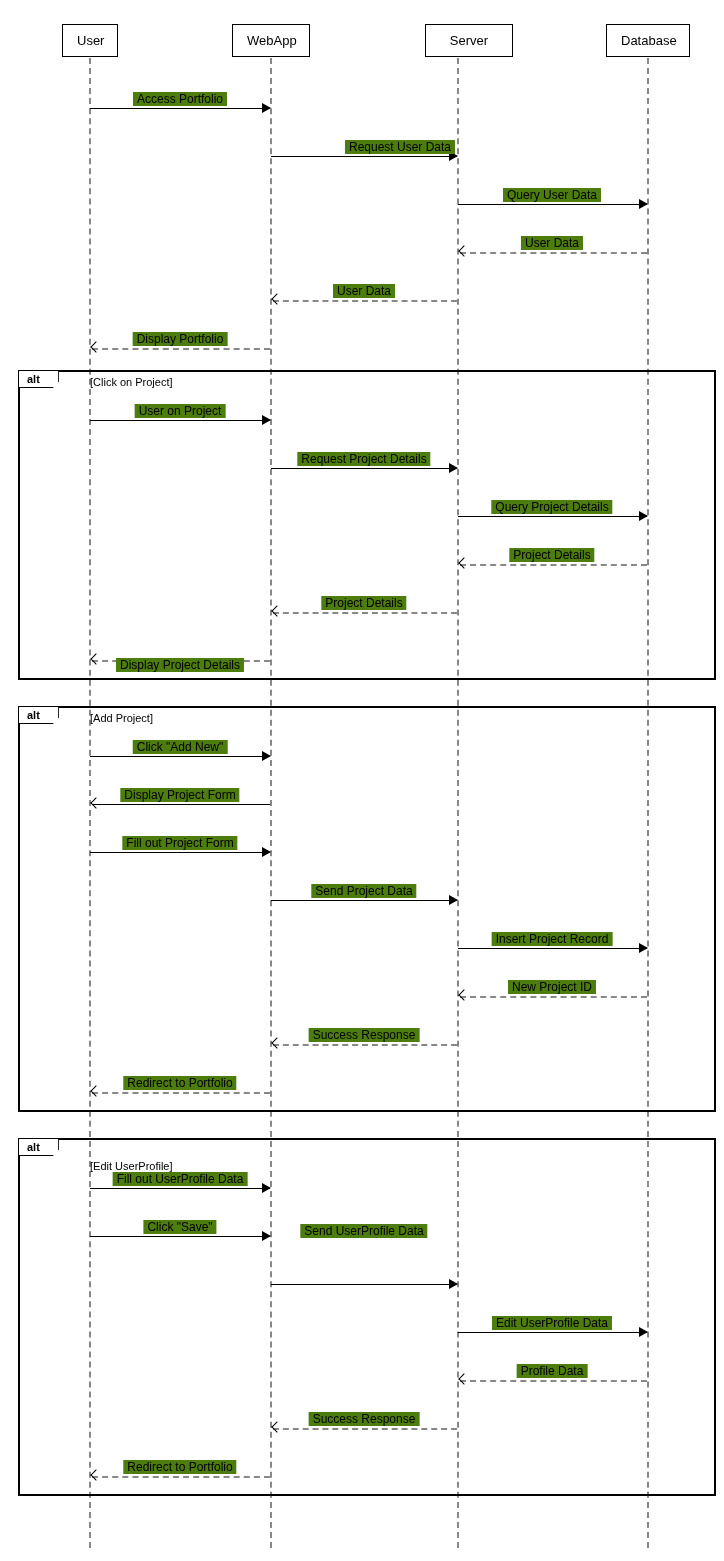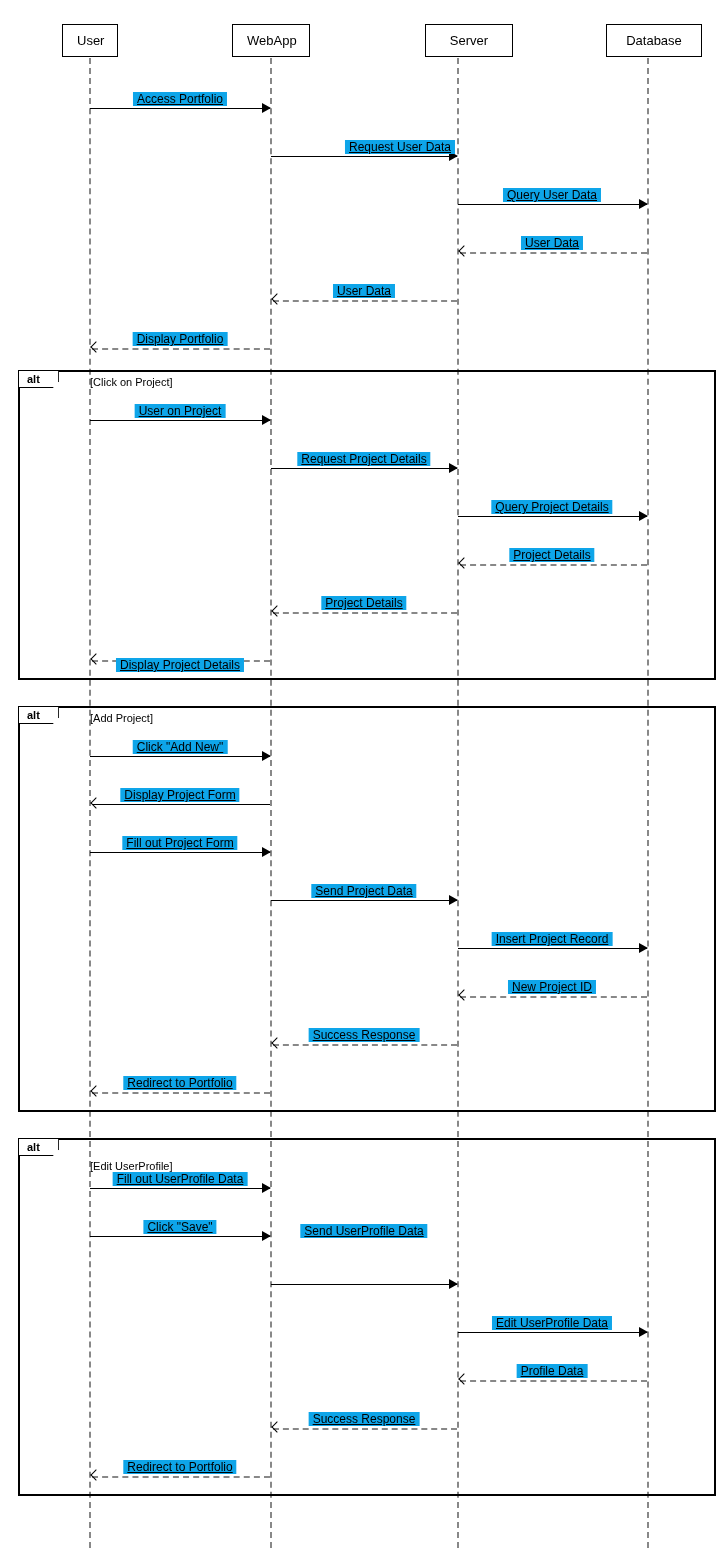--- a/index.html
+++ b/index.html
@@ -28,26 +28,25 @@
   }
   .msg-line {
     position: absolute;
     z-index: 5;
   }
   .msg-line.solid { border-top: 1.5px solid #000; }
   .msg-line.dashed { border-top: 2px dashed #888; }
   .msg-label {
     position: absolute;
     font-size: 12px;
-    background: #0ea5e9;
+    background: #4d7c0f;
     padding: 0 4px;
     z-index: 6;
     white-space: nowrap;
     transform: translateX(-50%);
-    text-decoration: underline;
   }
   .arrow-right {
     position: absolute;
     width: 0; height: 0;
     border-top: 5px solid transparent;
     border-bottom: 5px solid transparent;
     border-left: 9px solid #000;
     z-index: 6;
   }
   .arrow-left-open {
@@ -81,21 +80,21 @@
     font-size: 11px;
     font-weight: normal;
   }
 </style>
 </head>
 <body>
 
 <div class="actor-box" style="left:62px; top:24px; width:56px;"><span>User</span></div>
 <div class="actor-box" style="left:232px; top:24px; width:78px;"><span>WebApp</span></div>
 <div class="actor-box" style="left:425px; top:24px; width:88px;"><span>Server</span></div>
-<div class="actor-box" style="left:606px; top:24px; width:96px;"><span>Database</span></div>
+<div class="actor-box" style="left:606px; top:24px; width:84px;"><span>Database</span></div>
 
 <div class="lifeline" style="left:89px; top:58px; height:1490px;"></div>
 <div class="lifeline" style="left:270px; top:58px; height:1490px;"></div>
 <div class="lifeline" style="left:457px; top:58px; height:1490px;"></div>
 <div class="lifeline" style="left:647px; top:58px; height:1490px;"></div>
 
 <div class="msg-line solid" style="left:90px; top:108px; width:180px;"></div>
 <div class="arrow-right" style="left:262px; top:103px;"></div>
 <div class="msg-label" style="left:180px; top:92px;">Access Portfolio</div>
 

